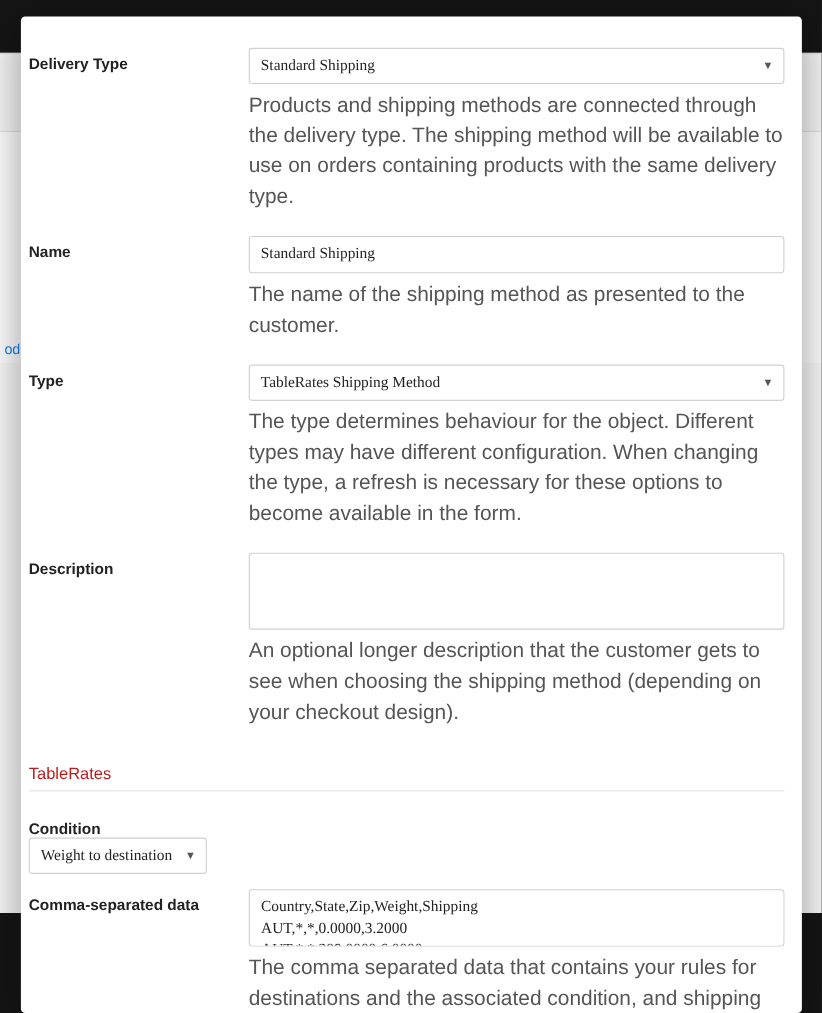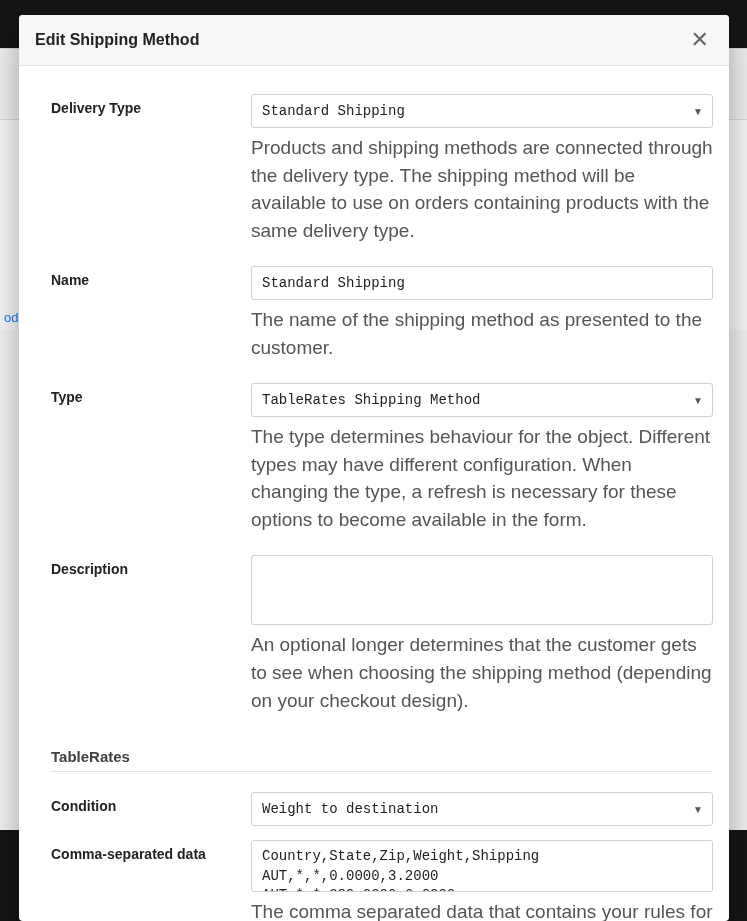--- a/index.html
+++ b/index.html
@@ -20,60 +20,54 @@
     overflow: hidden;
   }
   .modal-header {
     display: flex; align-items: center; justify-content: space-between;
     padding: 12px 16px;
     border-bottom: 1px solid #e3e3e3;
     background: #f7f7f7;
   }
   .modal-title { font-size: 16px; font-weight: 600; color: #222; }
   .close-btn { background: none; border: none; font-size: 22px; color: #666; cursor: pointer; line-height: 1; padding: 2px 4px;}
-  .modal-body { flex: 1; overflow-y: auto; padding: 28px 16px 10px 32px; }
+  .modal-body { flex: 1; overflow-y: auto; padding: 28px 16px 10px 7px; }
   .form-row { display: flex; align-items: flex-start; margin-bottom: 8px; }
   .form-label { width: 200px; padding-top: 6px; font-size: 14px; font-weight: 600; color: #222; flex-shrink:0;}
   .form-field { flex: 1; display: flex; flex-direction: column; }
   .ctrl {
     width: 100%;
     border: 1px solid #d0d0d0;
     border-radius: 3px;
     font-size: 14px;
     padding: 8px 10px;
     color: #222;
     background: #fff;
-    font-family: Liberation Mono, monospace;
+    font-family: Liberation Serif, serif;
   }
   .ctrl.select { appearance: none; padding-right: 30px; background: #fff; }
   .select-wrap { position: relative; }
   .caret { position: absolute; right: 10px; top: 50%; transform: translateY(-50%); pointer-events: none; font-size:10px; color:#555;}
   textarea.ctrl { resize: none; height: 70px; }
   textarea.ctrl.csv { height: 52px; line-height:1.4; padding-top:6px;}
   .help { font-size: 19px; color: #555; line-height: 1.45; margin-top: 6px; margin-bottom: 14px;}
-  .section-title { font-size: 15px; font-weight: 700; color: #404040; margin: 20px 0 20px 0; padding-bottom:6px; border-bottom:1px solid #e3e3e3;}
+  .section-title { font-size: 15px; font-weight: 400; color: #b91c1c; margin: 20px 0 20px 0; padding-bottom:6px; border-bottom:1px solid #e3e3e3;}
   .gap { height: 6px; }
 </style>
 </head>
 <body>
 
 <div class="backdrop">
   <div class="bg-row"></div>
   <div class="bg-row2"></div>
   <div class="bg-row3"></div>
   <span class="bg-link">od</span>
 </div>
 
 <div class="modal">
-  <div class="modal-header">
-    <div class="modal-title">Edit Shipping Method</div>
-    <button class="close-btn">
-      <span>✕</span>
-    </button>
-  </div>
 
   <div class="modal-body">
 
     <div class="form-row">
       <div class="form-label">Delivery Type</div>
       <div class="form-field">
         <div class="select-wrap">
           <select class="ctrl select">
             <option>Standard Shipping</option>
           </select>
@@ -101,28 +95,28 @@
           <span class="caret">▼</span>
         </div>
         <div class="help">The type determines behaviour for the object. Different types may have different configuration. When changing the type, a refresh is necessary for these options to become available in the form.</div>
       </div>
     </div>
 
     <div class="form-row">
       <div class="form-label">Description</div>
       <div class="form-field">
         <textarea class="ctrl" style=""></textarea>
-        <div class="help">An optional longer determines that the customer gets to see when choosing the shipping method (depending on your checkout design).</div>
+        <div class="help">An optional longer description that the customer gets to see when choosing the shipping method (depending on your checkout design).</div>
       </div>
     </div>
 
 
     <div class="section-title">TableRates</div>
 
-    <div class="form-row" style="margin-top:20px;">
+    <div class="form-row" style="margin-top:20px;flex-direction:column;">
       <div class="form-label">Condition</div>
       <div class="form-field">
         <div class="select-wrap">
           <select class="ctrl select">
             <option>Weight to destination</option>
           </select>
           <span class="caret">▼</span>
         </div>
         <div class="gap"></div>
       </div>

